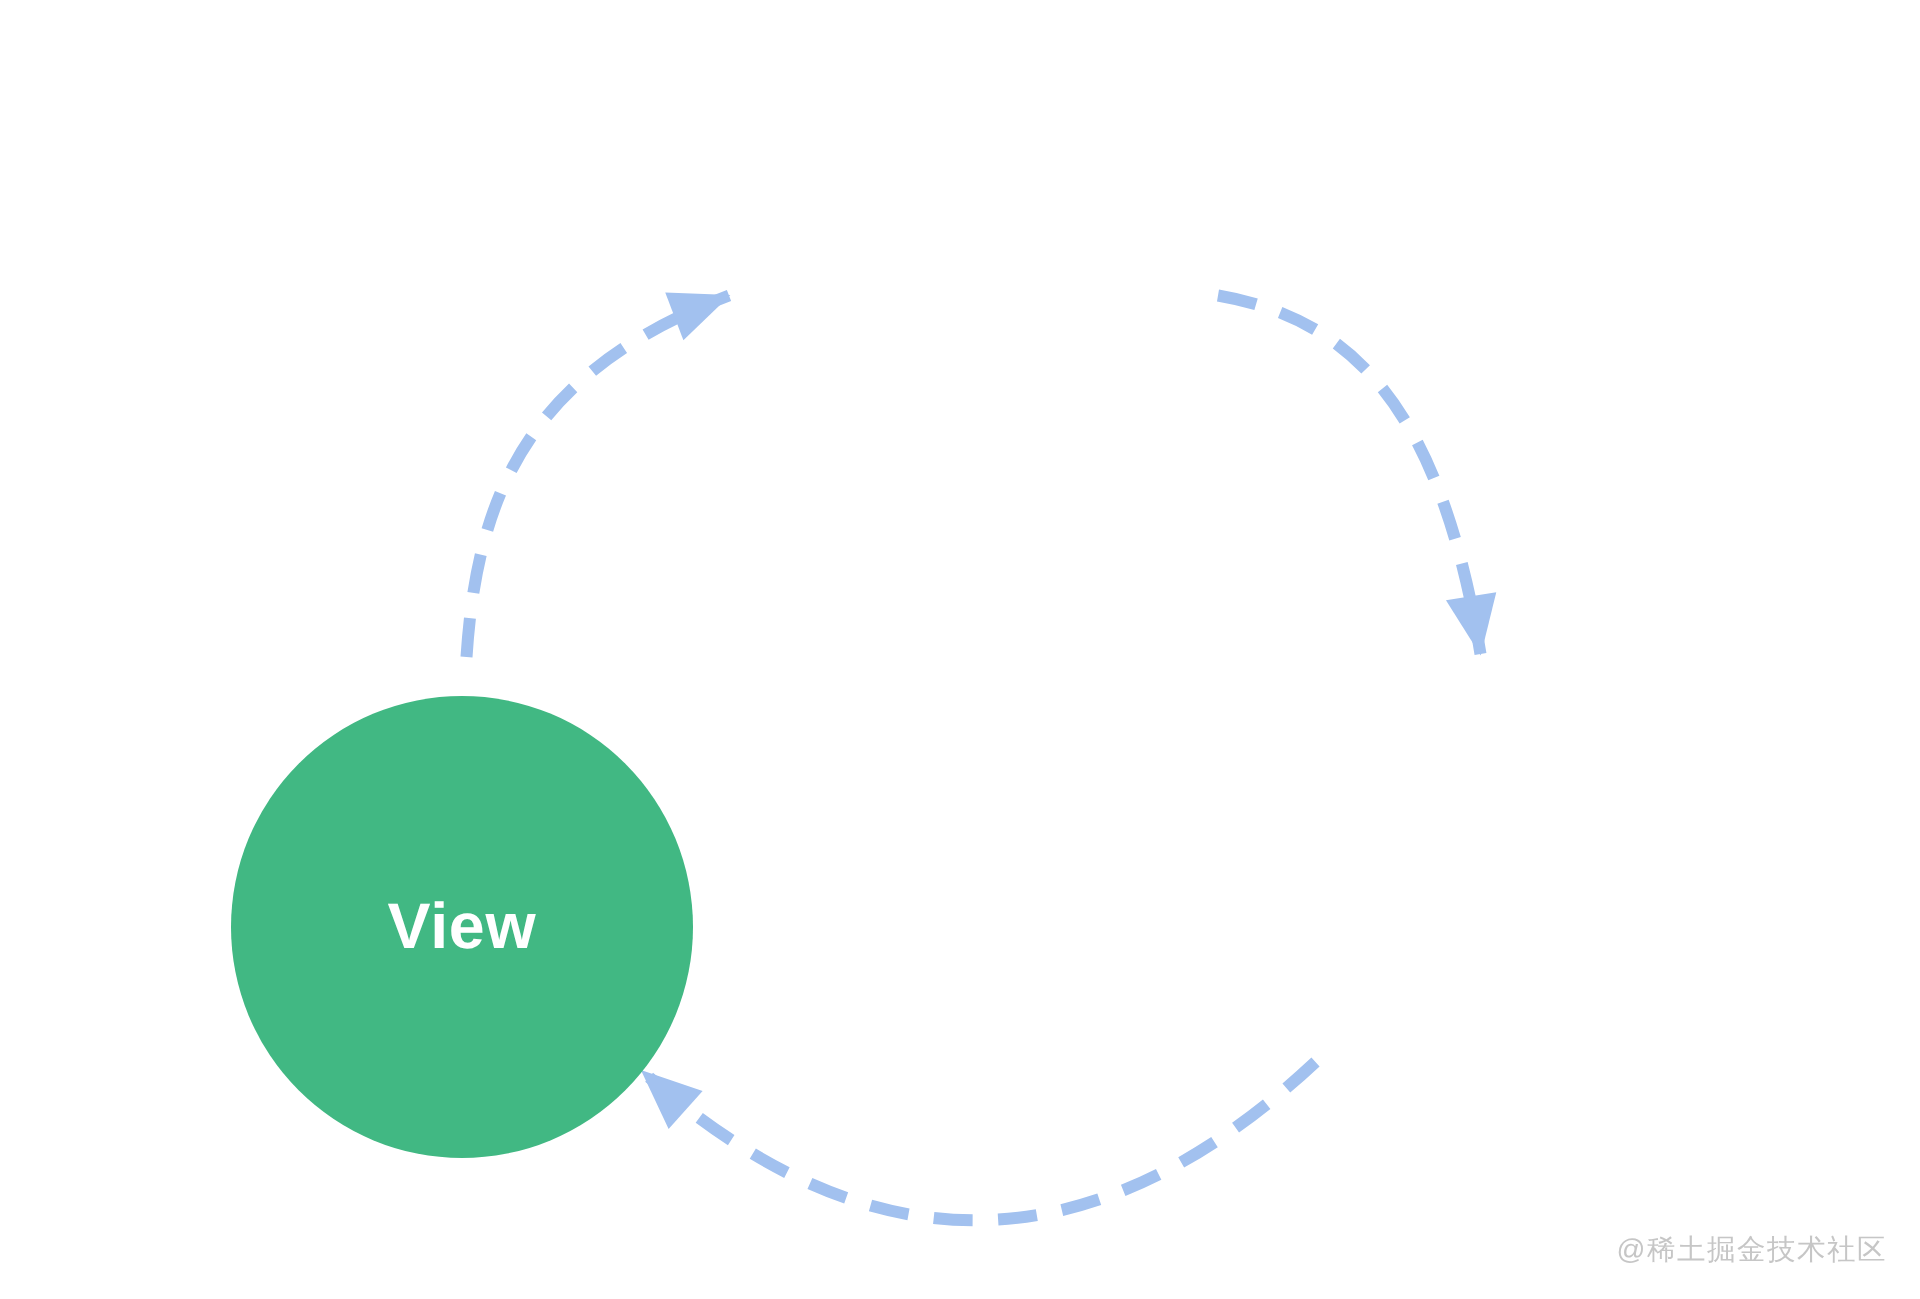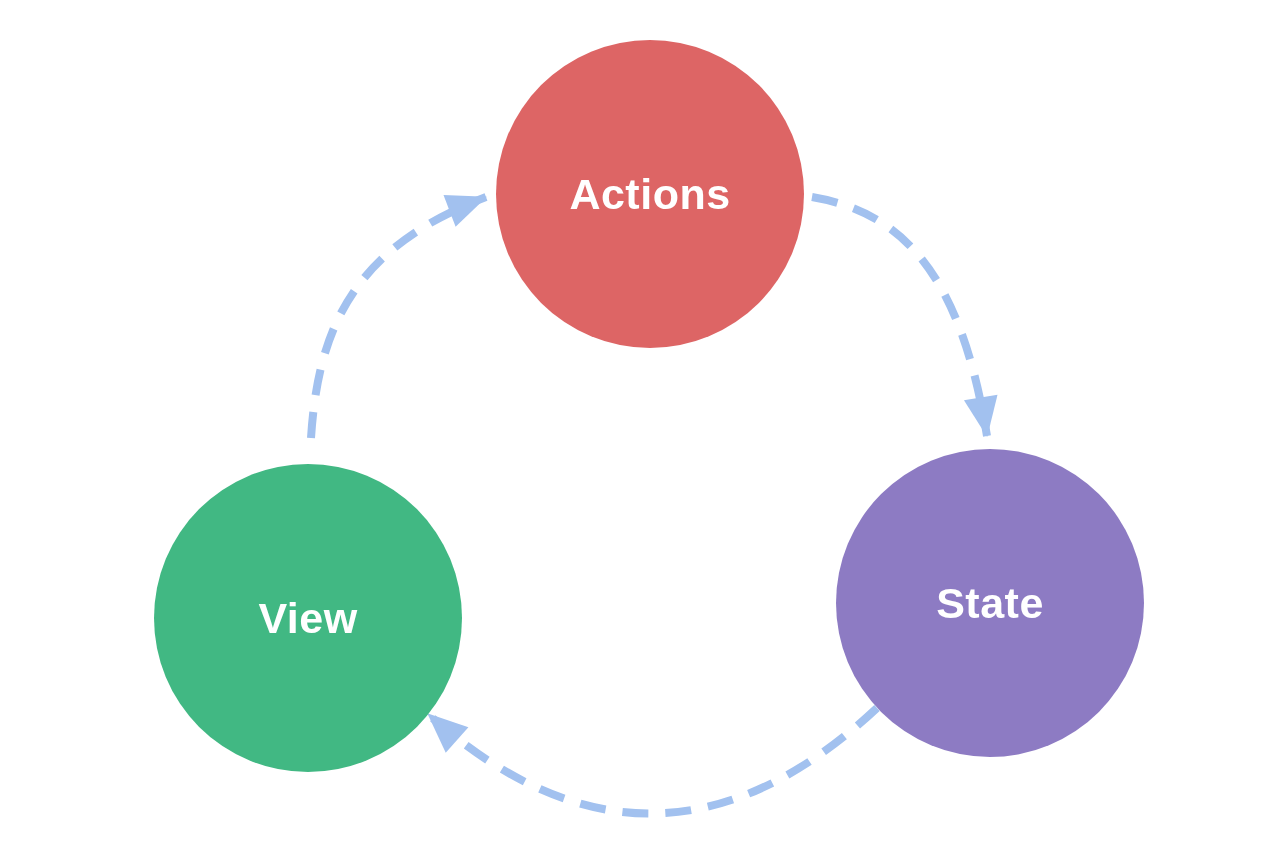--- a/index.html
+++ b/index.html
@@ -70,26 +70,21 @@
       </marker>
     </defs>
 
     <path class="arc" d="M 311 438 C 318 330 352 248 486 197" marker-end="url(#arrowhead)" style="stroke: rgb(162, 193, 239);"></path>
 
     <path class="arc" d="M 812 197 C 900 212 960 270 987 436" marker-end="url(#arrowhead)" style="stroke: rgb(162, 193, 239);"></path>
 
     <path class="arc" d="M 877 708 Q 654 916 428 714" marker-end="url(#arrowhead)" style="stroke: rgb(162, 193, 239);"></path>
   </svg>
 
-  <div class="node node-actions" style="background-color: rgb(221, 101, 101);">
-    <span class="node-label">Actions</span>
-  </div>
 
-  <div class="node node-state" style="background-color: rgb(141, 123, 195);">
-    <span class="node-label">State</span>
-  </div>
 
   <div class="node node-view" style="background-color: rgb(65, 184, 131);">
     <span class="node-label">View</span>
   </div>
 
+  <div class="watermark">@稀土掘金技术社区</div>
 
 </div>
 
 </body></html>

